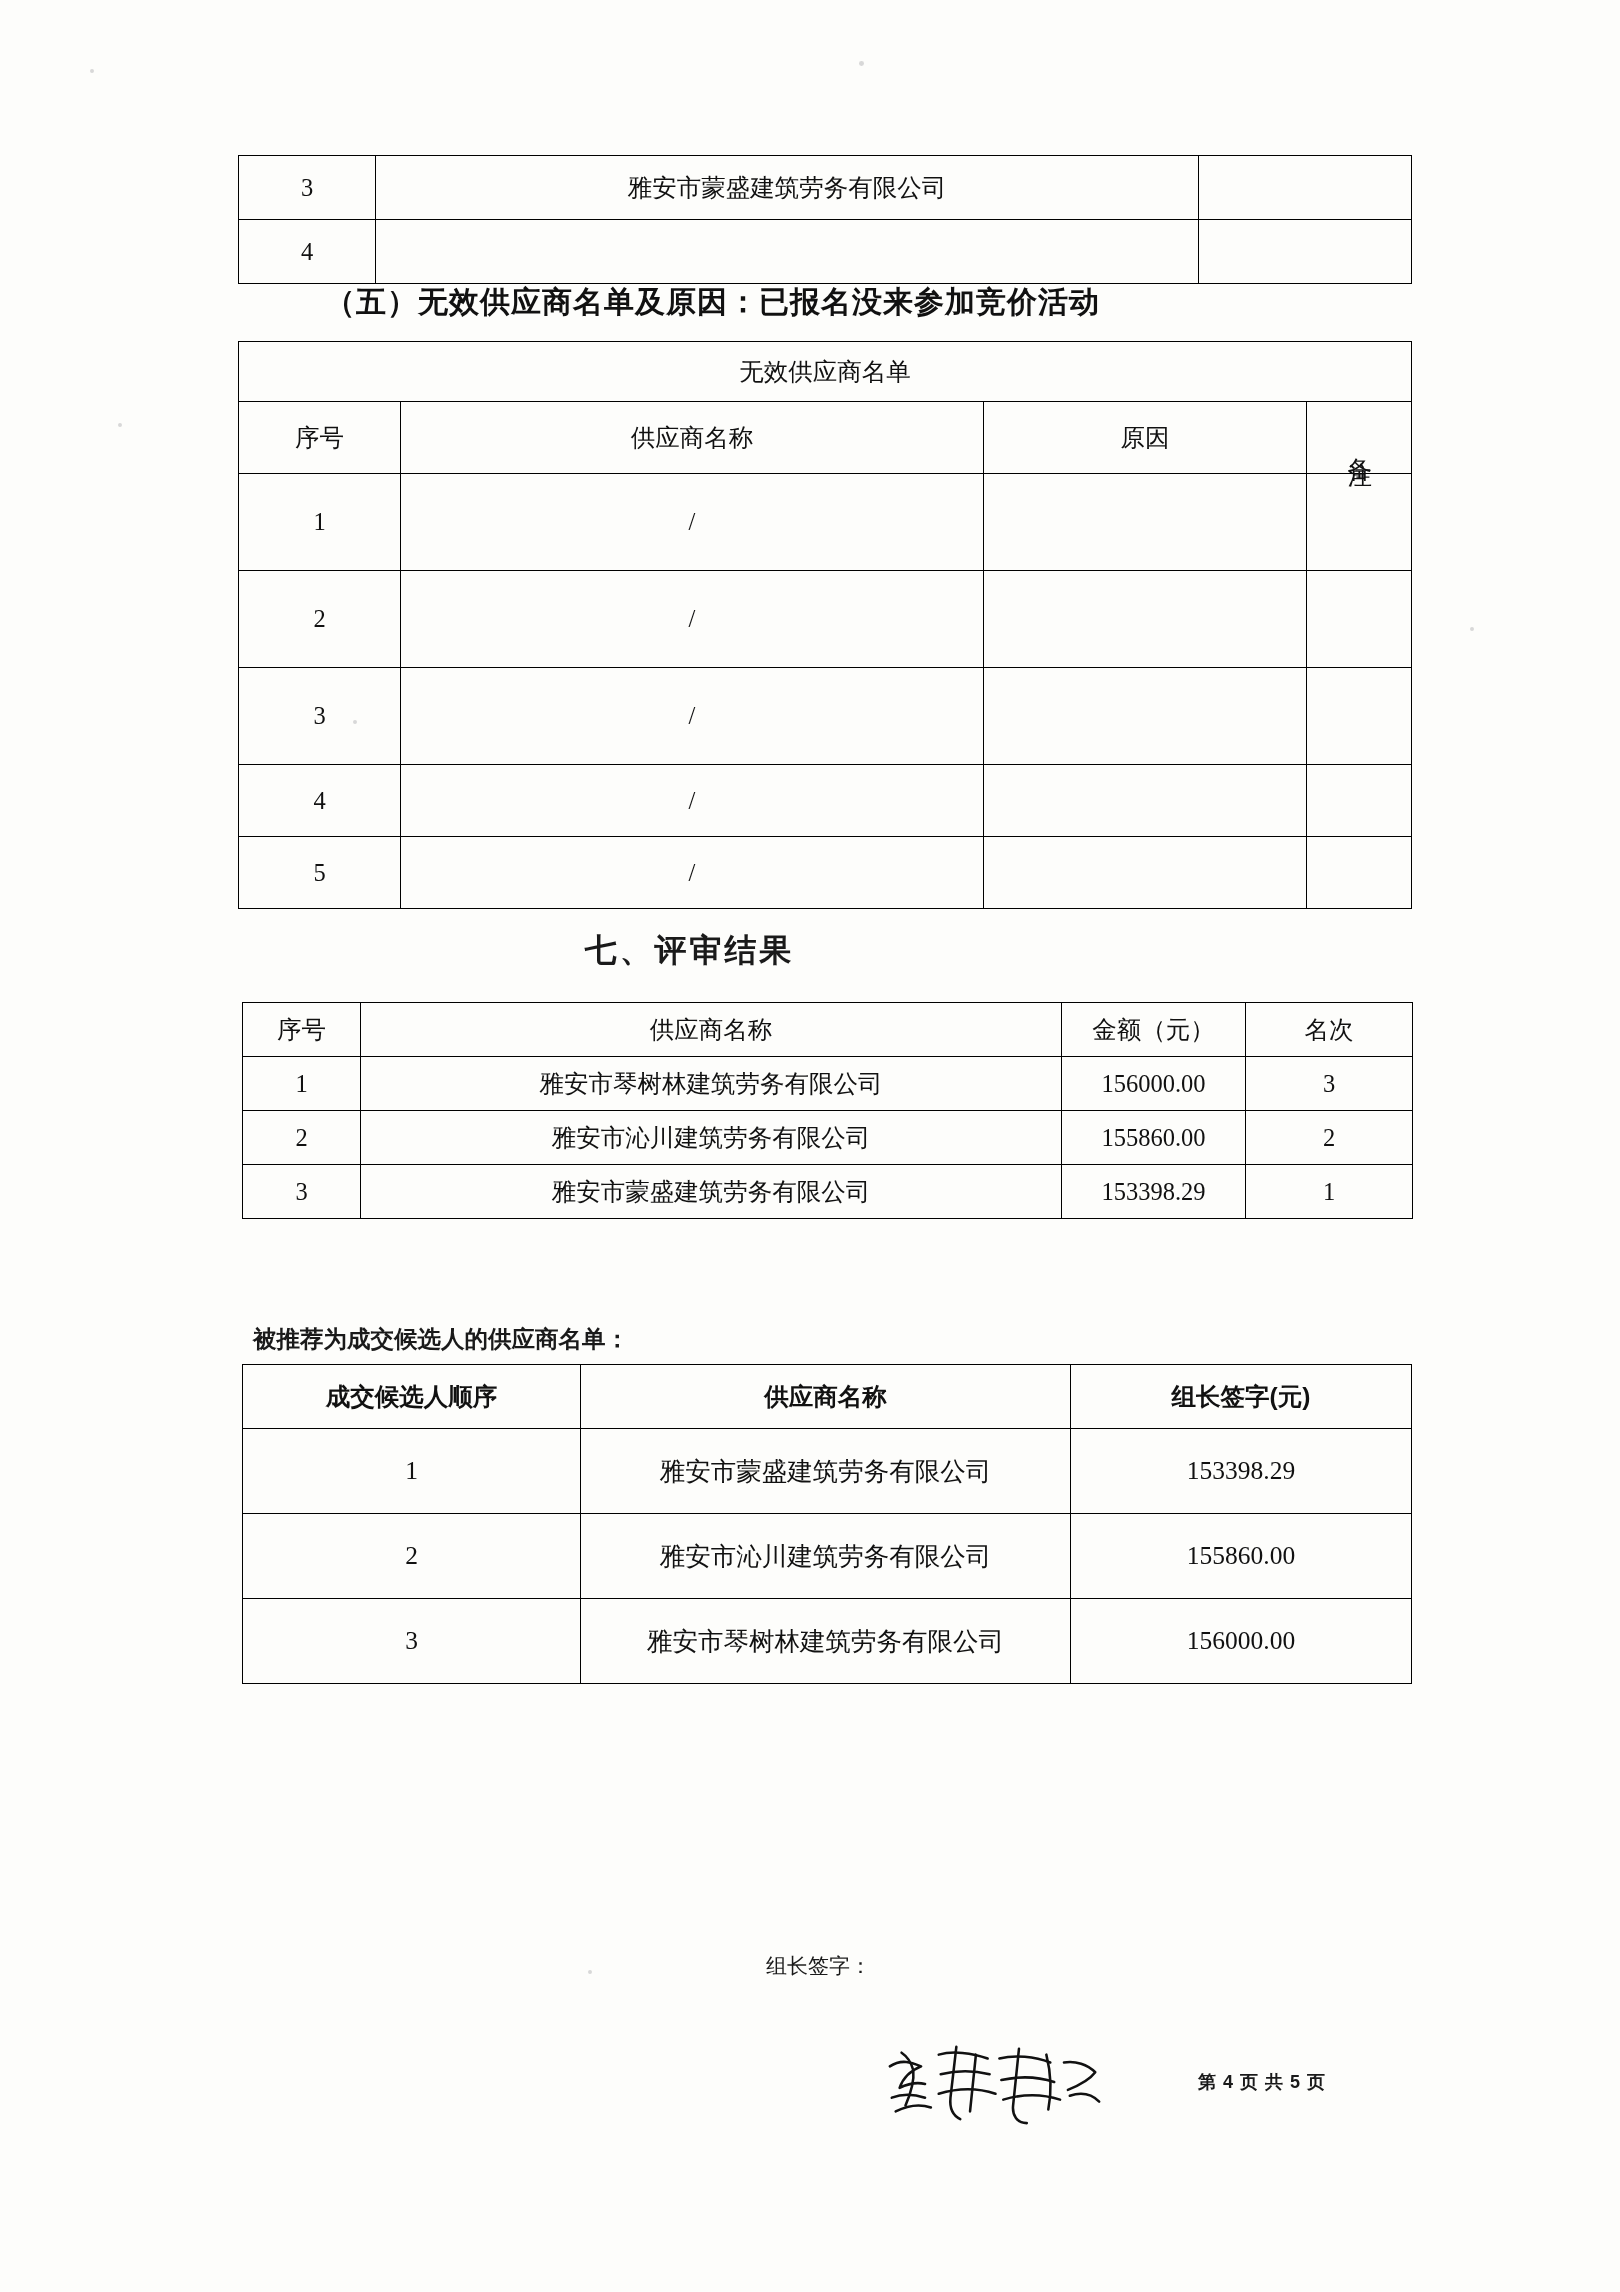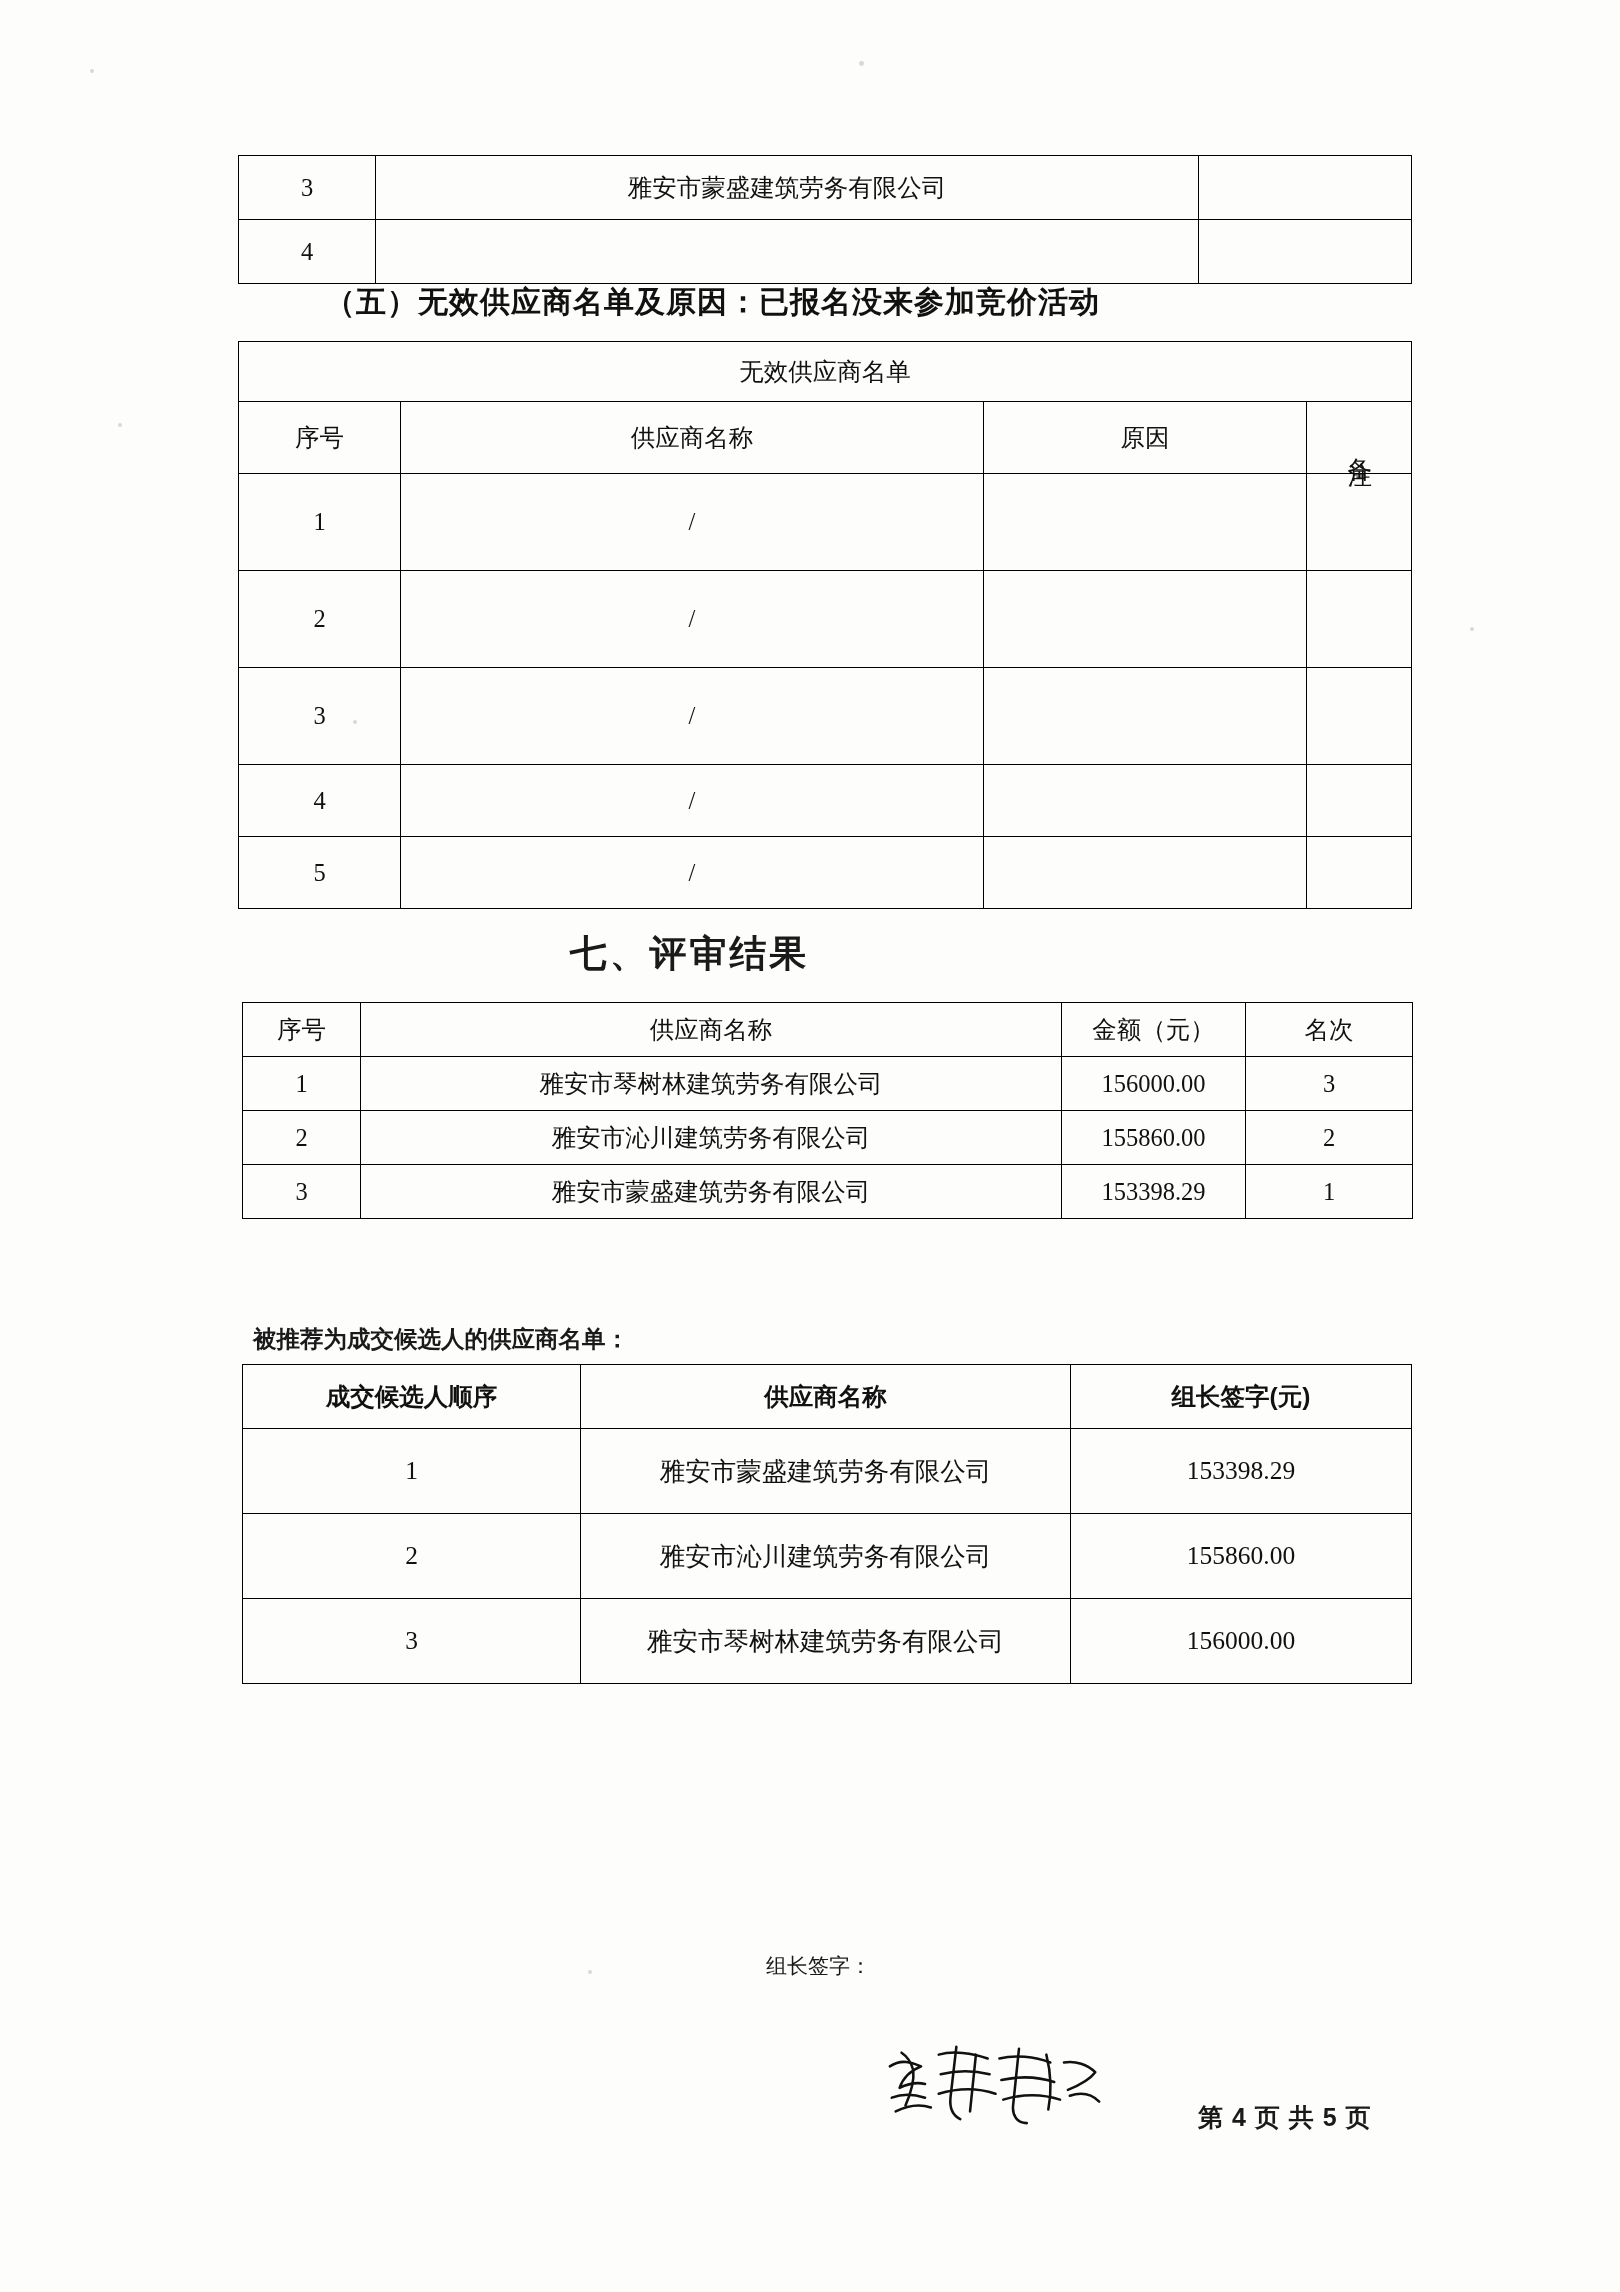--- a/index.html
+++ b/index.html
@@ -83,21 +83,21 @@
     line-height: 1;
   }
 
   
   .h-seven {
     position: absolute;
     left: 0;
     top: 929px;
     width: 1379px;
     text-align: center;
-    font-size: 37px;
+    font-size: 32px;
     font-weight: bold;
     letter-spacing: 2.9px;
     font-family: "Liberation Sans", sans-serif;
   }
 
   
   .tbl-result {
     position: absolute;
     left: 242px;
     top: 1002px;
@@ -148,25 +148,24 @@
     left: 882px;
     top: 2037px;
     width: 225px;
     height: 93px;
   }
   .signature svg { display: block; }
   .page-num {
     position: absolute;
     left: 1198px;
     top: 2070px;
-    font-size: 25px;
+    font-size: 18px;
     font-family: "Liberation Sans", sans-serif;
     font-weight: bold;
     letter-spacing: 1px;
-    margin-top: 31px;
   }
 </style>
 </head>
 <body>
 
 <div class="page">
 
   <div class="speck" style="left:90px;top:69px;width:3.9px;height:3.9px;"></div>
   <div class="speck" style="left:859px;top:61px;width:4.9px;height:4.9px;"></div>
   <div class="speck" style="left:118px;top:423px;width:3.9px;height:3.9px;"></div>

